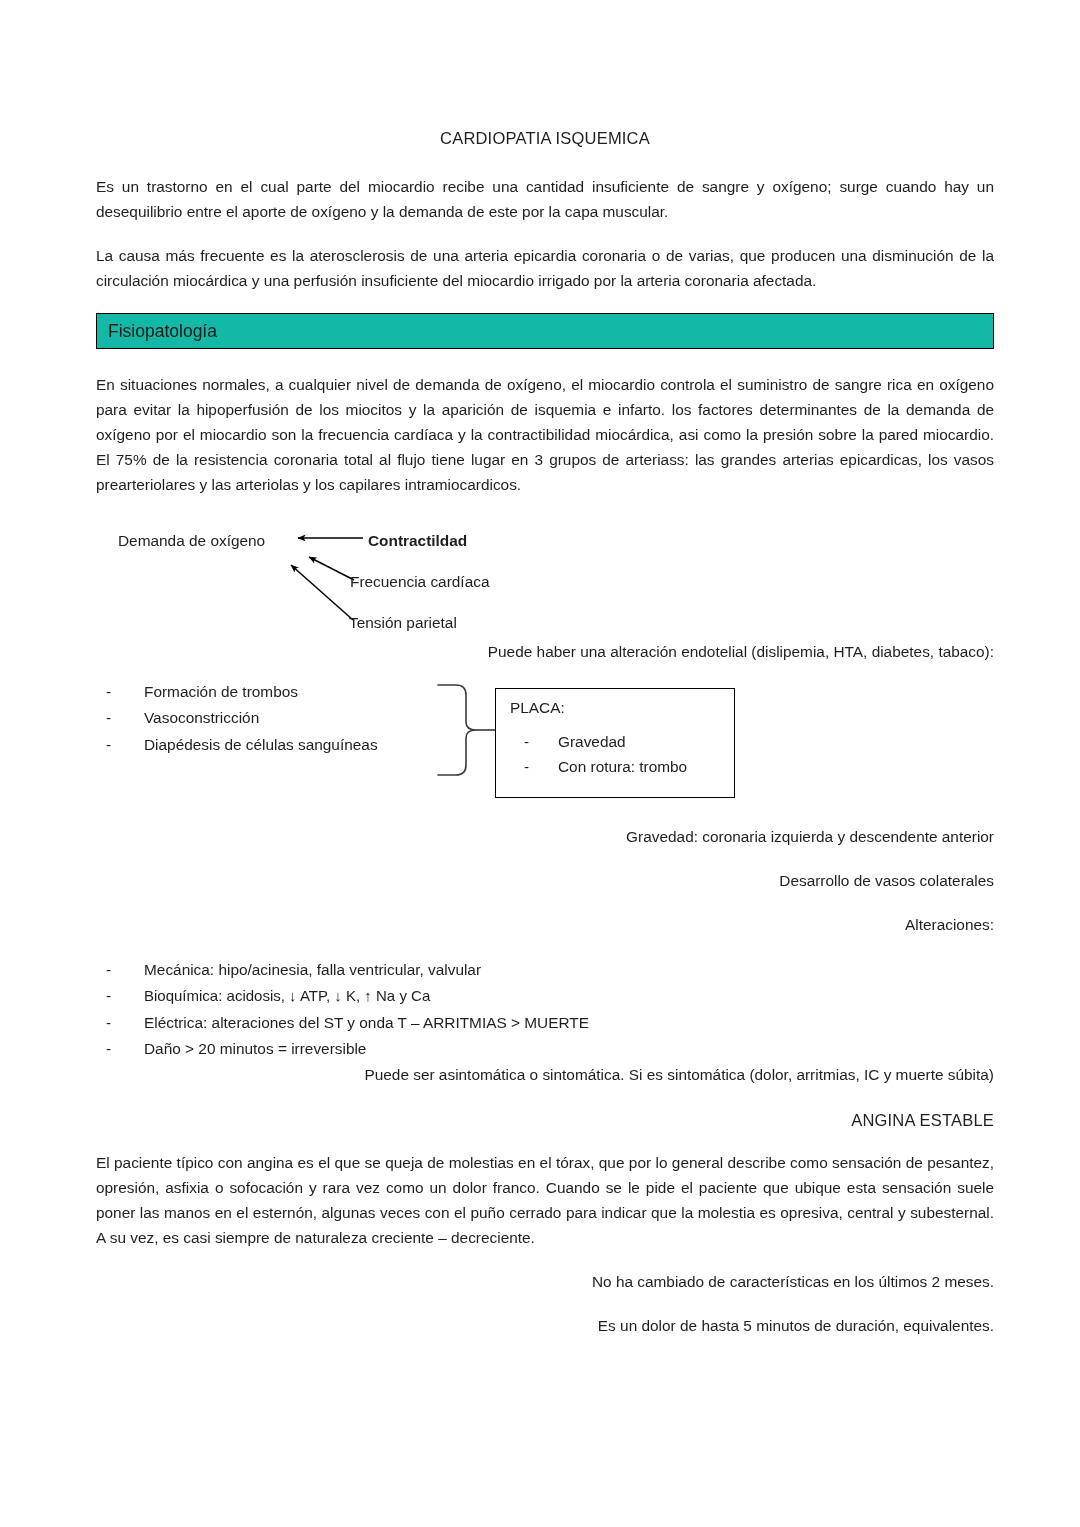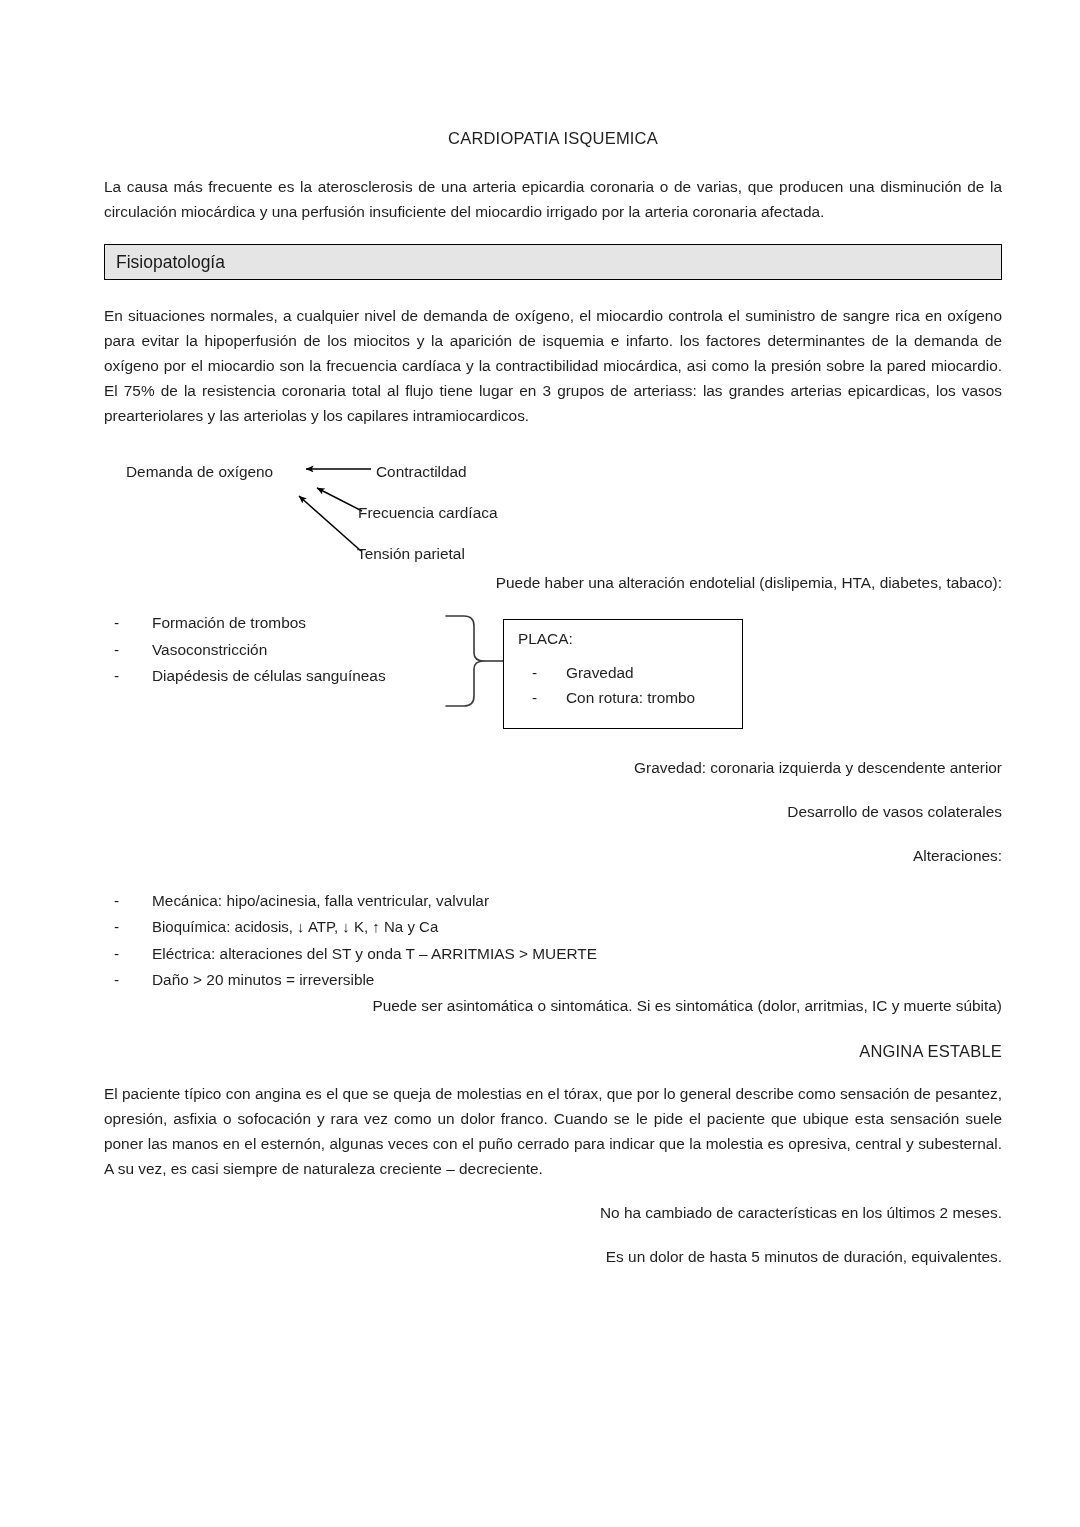--- a/index.html
+++ b/index.html
@@ -19,21 +19,21 @@
   .page {
     position: absolute;
     left: 0; top: 0;
     width: 1080px;
     height: 1527px;
     box-sizing: border-box;
     padding: 0;
   }
   .content {
     position: absolute;
-    left: 104px;
+    left: 96px;
     top: 128px;
     width: 898px;
   }
 
   
   .doc-title {
     text-align: center;
     font-size: 16.5px;
     letter-spacing: 0.2px;
     color: #1f1f1f;
@@ -66,21 +66,21 @@
   
   .heading-box {
     border: 1px solid #000000;
     box-sizing: border-box;
     width: 898px;
     height: 36px;
     display: flex;
     align-items: center;
     padding-left: 11px;
     margin: 5px 0 24px 0;
-    background: #e5e5e5;
+    background: #14b8a6;
   }
   .heading-box .heading-text {
     font-size: 17.5px;
     color: #1a1a1a;
     line-height: 1;
     font-weight: 400;
   }
 
   
   .diagram {
@@ -97,21 +97,21 @@
     overflow: visible;
   }
   .dlabel {
     position: absolute;
     font-size: 15.4px;
     color: #1f1f1f;
     white-space: nowrap;
     line-height: 1.2;
   }
   .dlabel.demanda { left: 22px;  top: 10px; }
-  .dlabel.contract { left: 272px; top: 10px; }
+  .dlabel.contract { left: 272px; top: 10px; font-weight: bold; }
   .dlabel.frecuencia { left: 254px; top: 51px; }
   .dlabel.tension { left: 253px; top: 92px; }
 
   
   ul.dash {
     list-style: none;
     margin: 0 0 0 0;
     padding: 0;
   }
   ul.dash li {
@@ -184,20 +184,21 @@
   }
 </style>
 </head>
 <body>
 
 <div class="page">
   <div class="content">
 
     <h1 class="doc-title">CARDIOPATIA ISQUEMICA</h1>
 
+    <p class="body">Es un trastorno en el cual parte del miocardio recibe una cantidad insuficiente de sangre y oxígeno; surge cuando hay un desequilibrio entre el aporte de oxígeno y la demanda de este por la capa muscular.</p>
 
     <p class="body">La causa más frecuente es la aterosclerosis de una arteria epicardia coronaria o de varias, que producen una disminución de la circulación miocárdica y una perfusión insuficiente del miocardio irrigado por la arteria coronaria afectada.</p>
 
     <div class="heading-box">
       <span class="heading-text">Fisiopatología</span>
     </div>
 
     <p class="body">En situaciones normales, a cualquier nivel de demanda de oxígeno, el miocardio controla el suministro de sangre rica en oxígeno para evitar la hipoperfusión de los miocitos y la aparición de isquemia e infarto. los factores determinantes de la demanda de oxígeno por el miocardio son la frecuencia cardíaca y la contractibilidad miocárdica, asi como la presión sobre la pared miocardio. El 75% de la resistencia coronaria total al flujo tiene lugar en 3 grupos de arteriass: las grandes arterias epicardicas,  los vasos prearteriolares y las arteriolas y los capilares intramiocardicos.</p>
 
     <div class="diagram">

